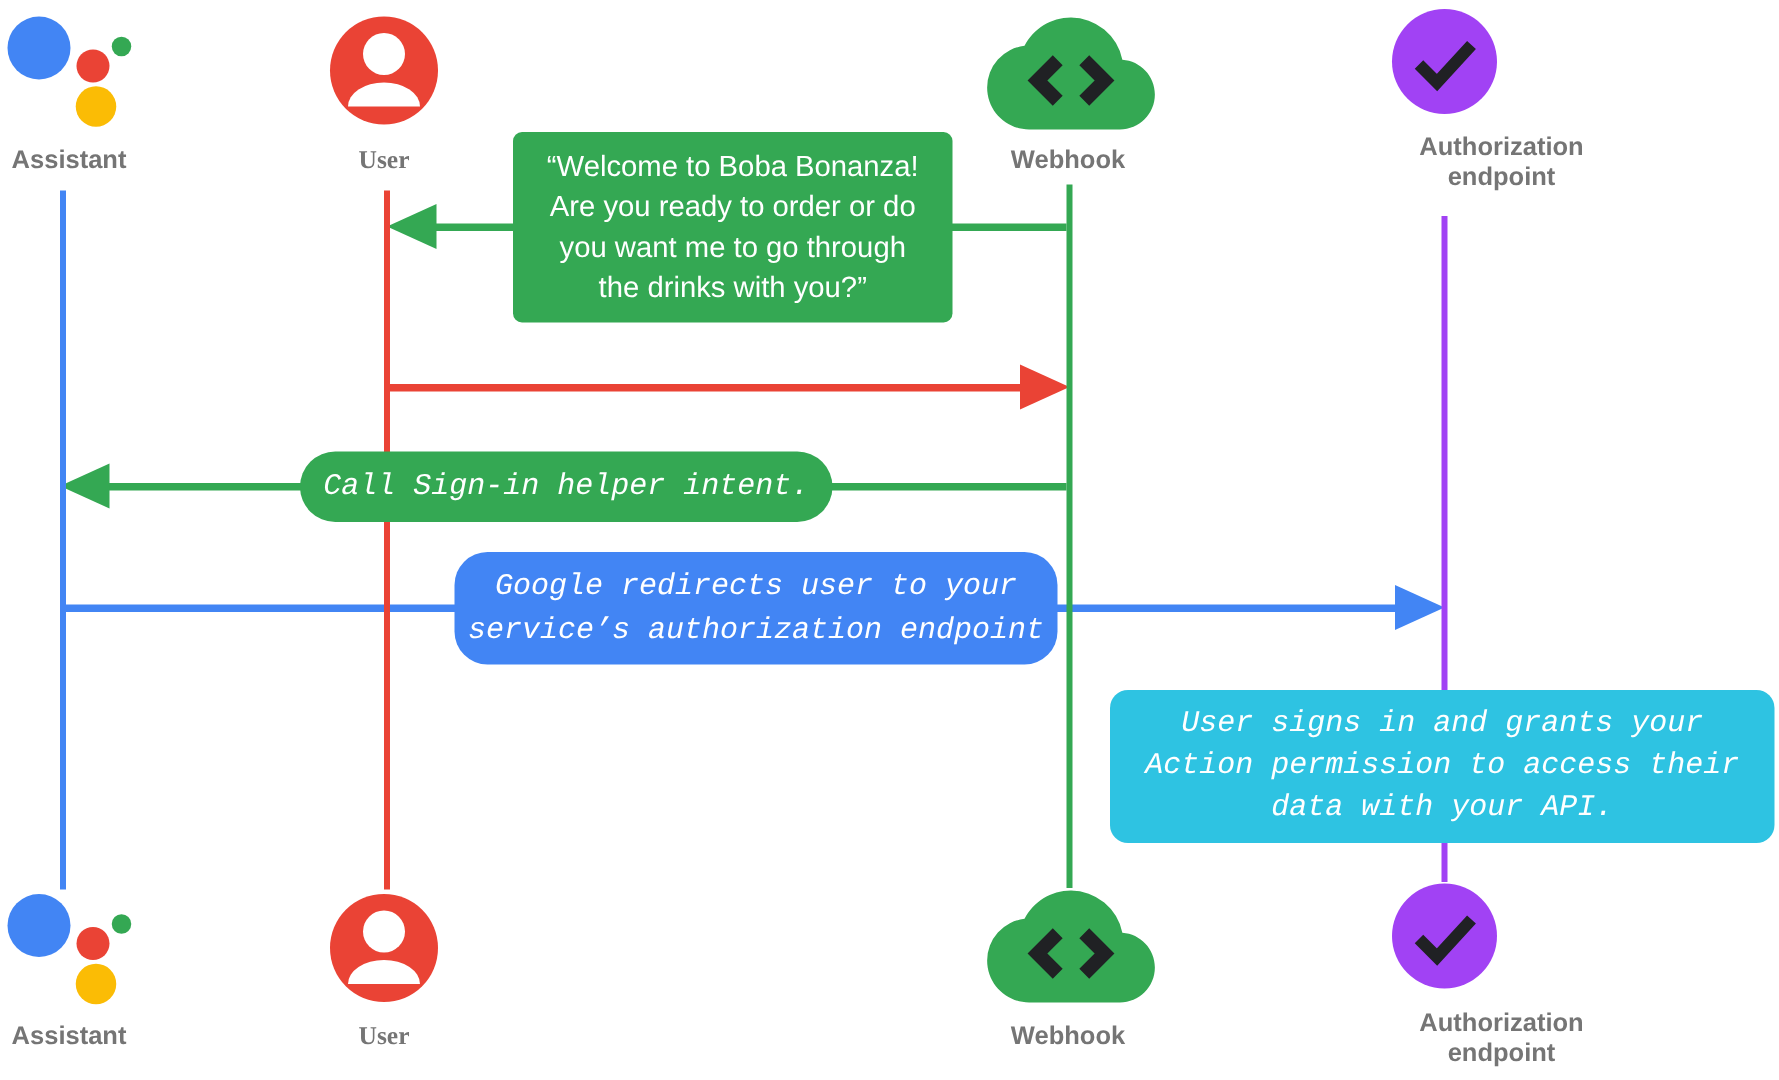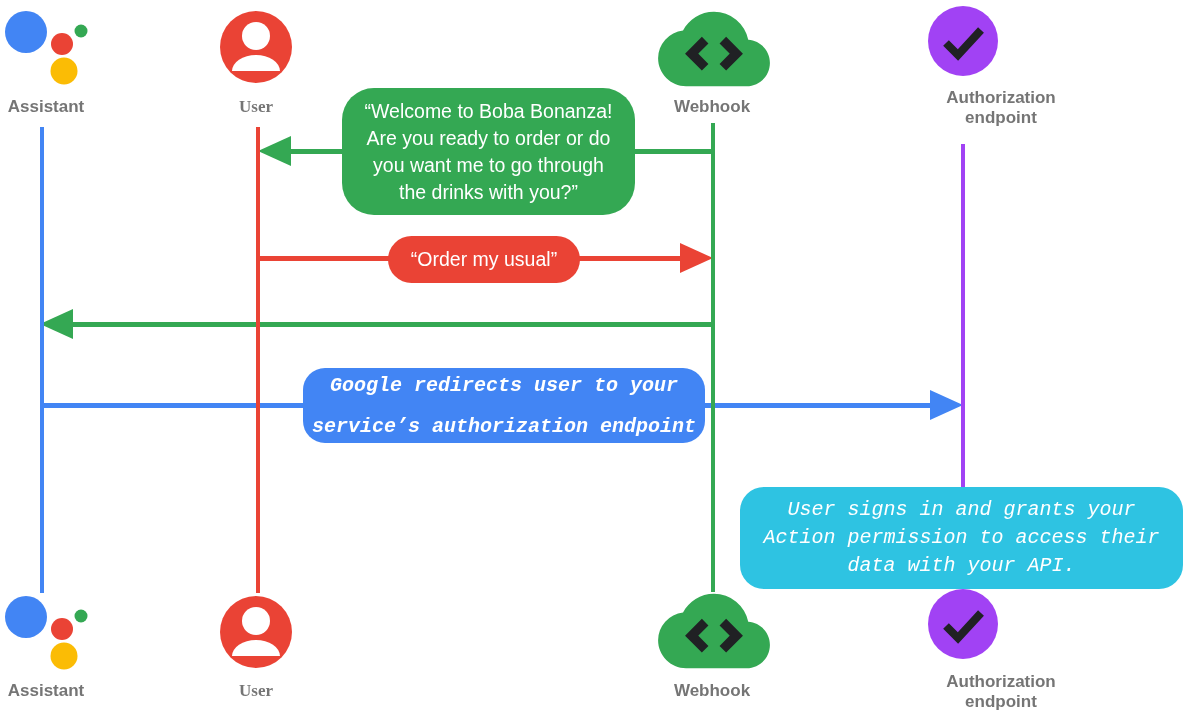--- a/index.html
+++ b/index.html
@@ -23,25 +23,25 @@
   .a2-head{left:680px;top:243px;border-left:33px solid #EA4335;}
   .a3-line{left:72px;top:322px;width:639px;background:#34A853;}
   .a3-head{left:40px;top:309px;border-right:33px solid #34A853;}
   .a4-line{left:42px;top:403px;width:890px;background:#4285F4;}
   .a4-head{left:930px;top:390px;border-left:33px solid #4285F4;}
   
   .msg{position:absolute;z-index:3;color:#ffffff;display:flex;align-items:center;
        justify-content:center;text-align:center;white-space:pre-line;box-sizing:border-box;}
   .sans{font-family:"Liberation Sans",sans-serif;font-size:19.5px;line-height:27px;}
   .mono{font-family:"Liberation Mono",monospace;font-style:italic;font-size:20px;}
-  .m1{left:342px;top:88px;width:293px;height:127px;border-radius:32px;background:#34A853;}
+  .m1{left:342px;top:88px;width:293px;height:127px;border-radius:6px;background:#34A853;}
   .m2{left:388px;top:236px;width:192px;height:47px;border-radius:23.5px;background:#EA4335;}
   .m3{left:200px;top:301px;width:355px;height:47px;border-radius:23.5px;background:#34A853;}
-  .m4{left:303px;top:368px;width:402px;height:75px;border-radius:22px;background:#4285F4;line-height:41px;font-weight:bold;}
-  .m5{left:740px;top:460px;width:443px;height:102px;border-radius:24px;background:#2EC3E2;line-height:28px;margin-top:27px;}
+  .m4{left:303px;top:368px;width:402px;height:75px;border-radius:22px;background:#4285F4;line-height:29px;}
+  .m5{left:740px;top:460px;width:443px;height:102px;border-radius:12px;background:#2EC3E2;line-height:28px;}
   
   .actor-svg{position:absolute;z-index:4;}
   .actor-label{position:absolute;z-index:4;color:#757575;font-weight:700;font-size:17px;
                line-height:20px;text-align:center;}
   .lab-assistant{left:-14px;width:120px;}
   .lab-user{left:196px;width:120px;font-family:Liberation Serif, serif;}
   .lab-webhook{left:652px;width:120px;}
   .lab-auth{left:936px;width:130px;}
   .row-top .one{top:97px;} .row-top .two{top:88px;}
   .row-bot .one{top:681px;} .row-bot .two{top:672px;}
@@ -62,21 +62,21 @@
   <div class="ahead a2-head"></div>
   <div class="aline a3-line"></div>
   <div class="ahead a3-head"></div>
   <div class="aline a4-line"></div>
   <div class="ahead a4-head"></div>
 
   <div class="msg sans m1">“Welcome to Boba Bonanza!
 Are you ready to order or do
 you want me to go through
 the drinks with you?”</div>
-  <div class="msg sans m2">“Order my usual”</div>
+  <div class="msg mono m3">Call Sign-in helper intent.</div>
   <div class="msg mono m4">Google redirects user to your
 service’s authorization endpoint</div>
   <div class="msg mono m5">User signs in and grants your
 Action permission to access their
 data with your API.</div>
 
   <div class="row-top">
     <svg class="actor-svg" style="left:4px;top:10px;" width="86" height="76" viewBox="0 0 86 76">
       <circle cx="22" cy="22" r="21" fill="#4285F4"></circle>
       <circle cx="58" cy="34" r="11" fill="#EA4335"></circle>

